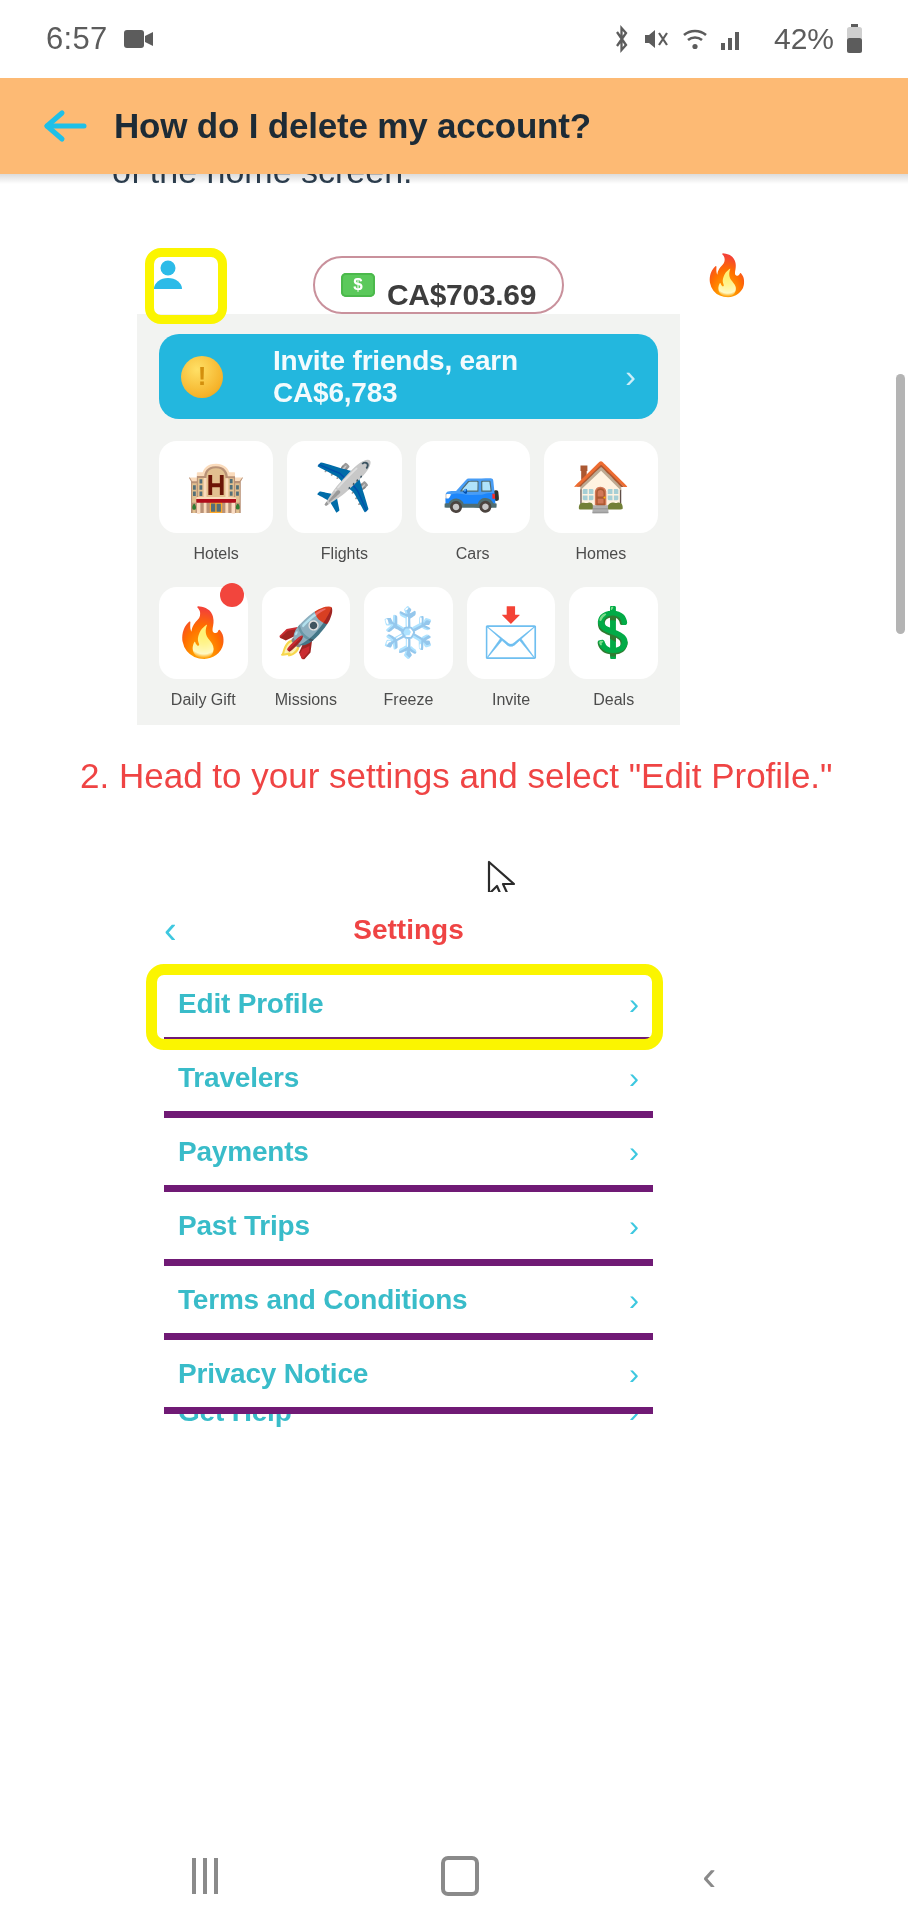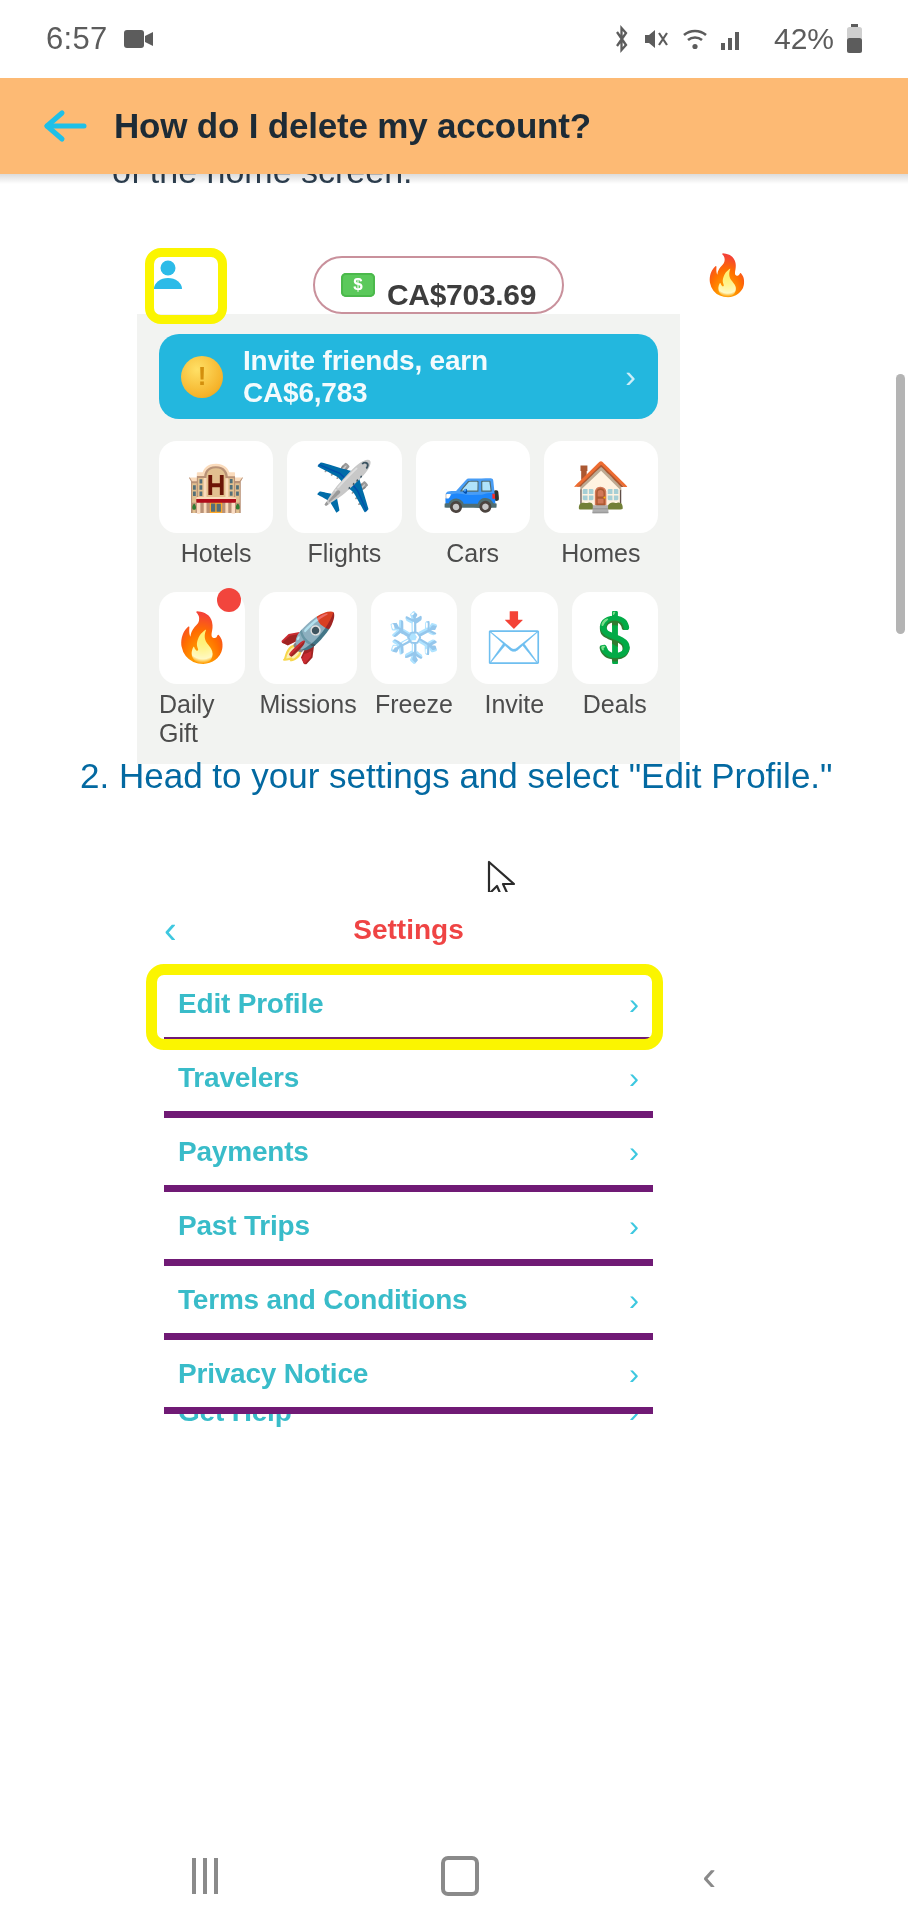--- a/index.html
+++ b/index.html
@@ -133,37 +133,38 @@
     background:radial-gradient(circle at 38% 32%, #ffe066, #f5b32a 70%, #e09a14);
     display:flex;align-items:center;justify-content:center;
     color:#d38f0d;font-size:26px;font-weight:bold;
   }
   .invite-text{
     flex:1;
     color:#f3fbfd;
     font-size:28px;
     font-weight:bold;
     letter-spacing:-.2px;
+    margin-left:30px;
   }
   .chev-white{ color:#cdeef8; font-size:32px; font-weight:300; }
 
   .tiles-row{
     display:flex; gap:14px; margin-top:22px;
   }
   .tile-col{ flex:1; display:flex; flex-direction:column; align-items:center; position:relative;}
   .tile{
     width:100%; height:92px;
     background:#ffffff; border-radius:18px;
     display:flex;align-items:center;justify-content:center;
     position:relative;
   }
   .tile .emoji{ font-size:48px; line-height:1; }
   .tile-label{
-    margin-top:6px;
-    font-size:25px;
+    margin-top:12px;
+    font-size:16px;
     color:#4c4c4c;
   }
   .badge-dot{
     position:absolute; top:-4px; right:4px;
     width:24px;height:24px;border-radius:50%;background:#f2453d;
   }
   .tiles-row.second{ margin-top:24px; }
   .tiles-row.second .tile-col{ flex:1; }
 
   
@@ -172,21 +173,21 @@
     left:487px; top:686px;
     width:34px;height:44px;
   }
 
   
   .step2{
     position:absolute;
     top:580px; left:80px; right:60px;
     font-size:35px;
     line-height:1.28;
-    color:#0369a1;
+    color:#ef4444;
   }
   .step2 .num{ }
   .step2 .body{ display:inline; }
 
   
   .shot2{
     position:absolute;
     top:718px; left:137px; width:543px;
     background:#ffffff;
   }

